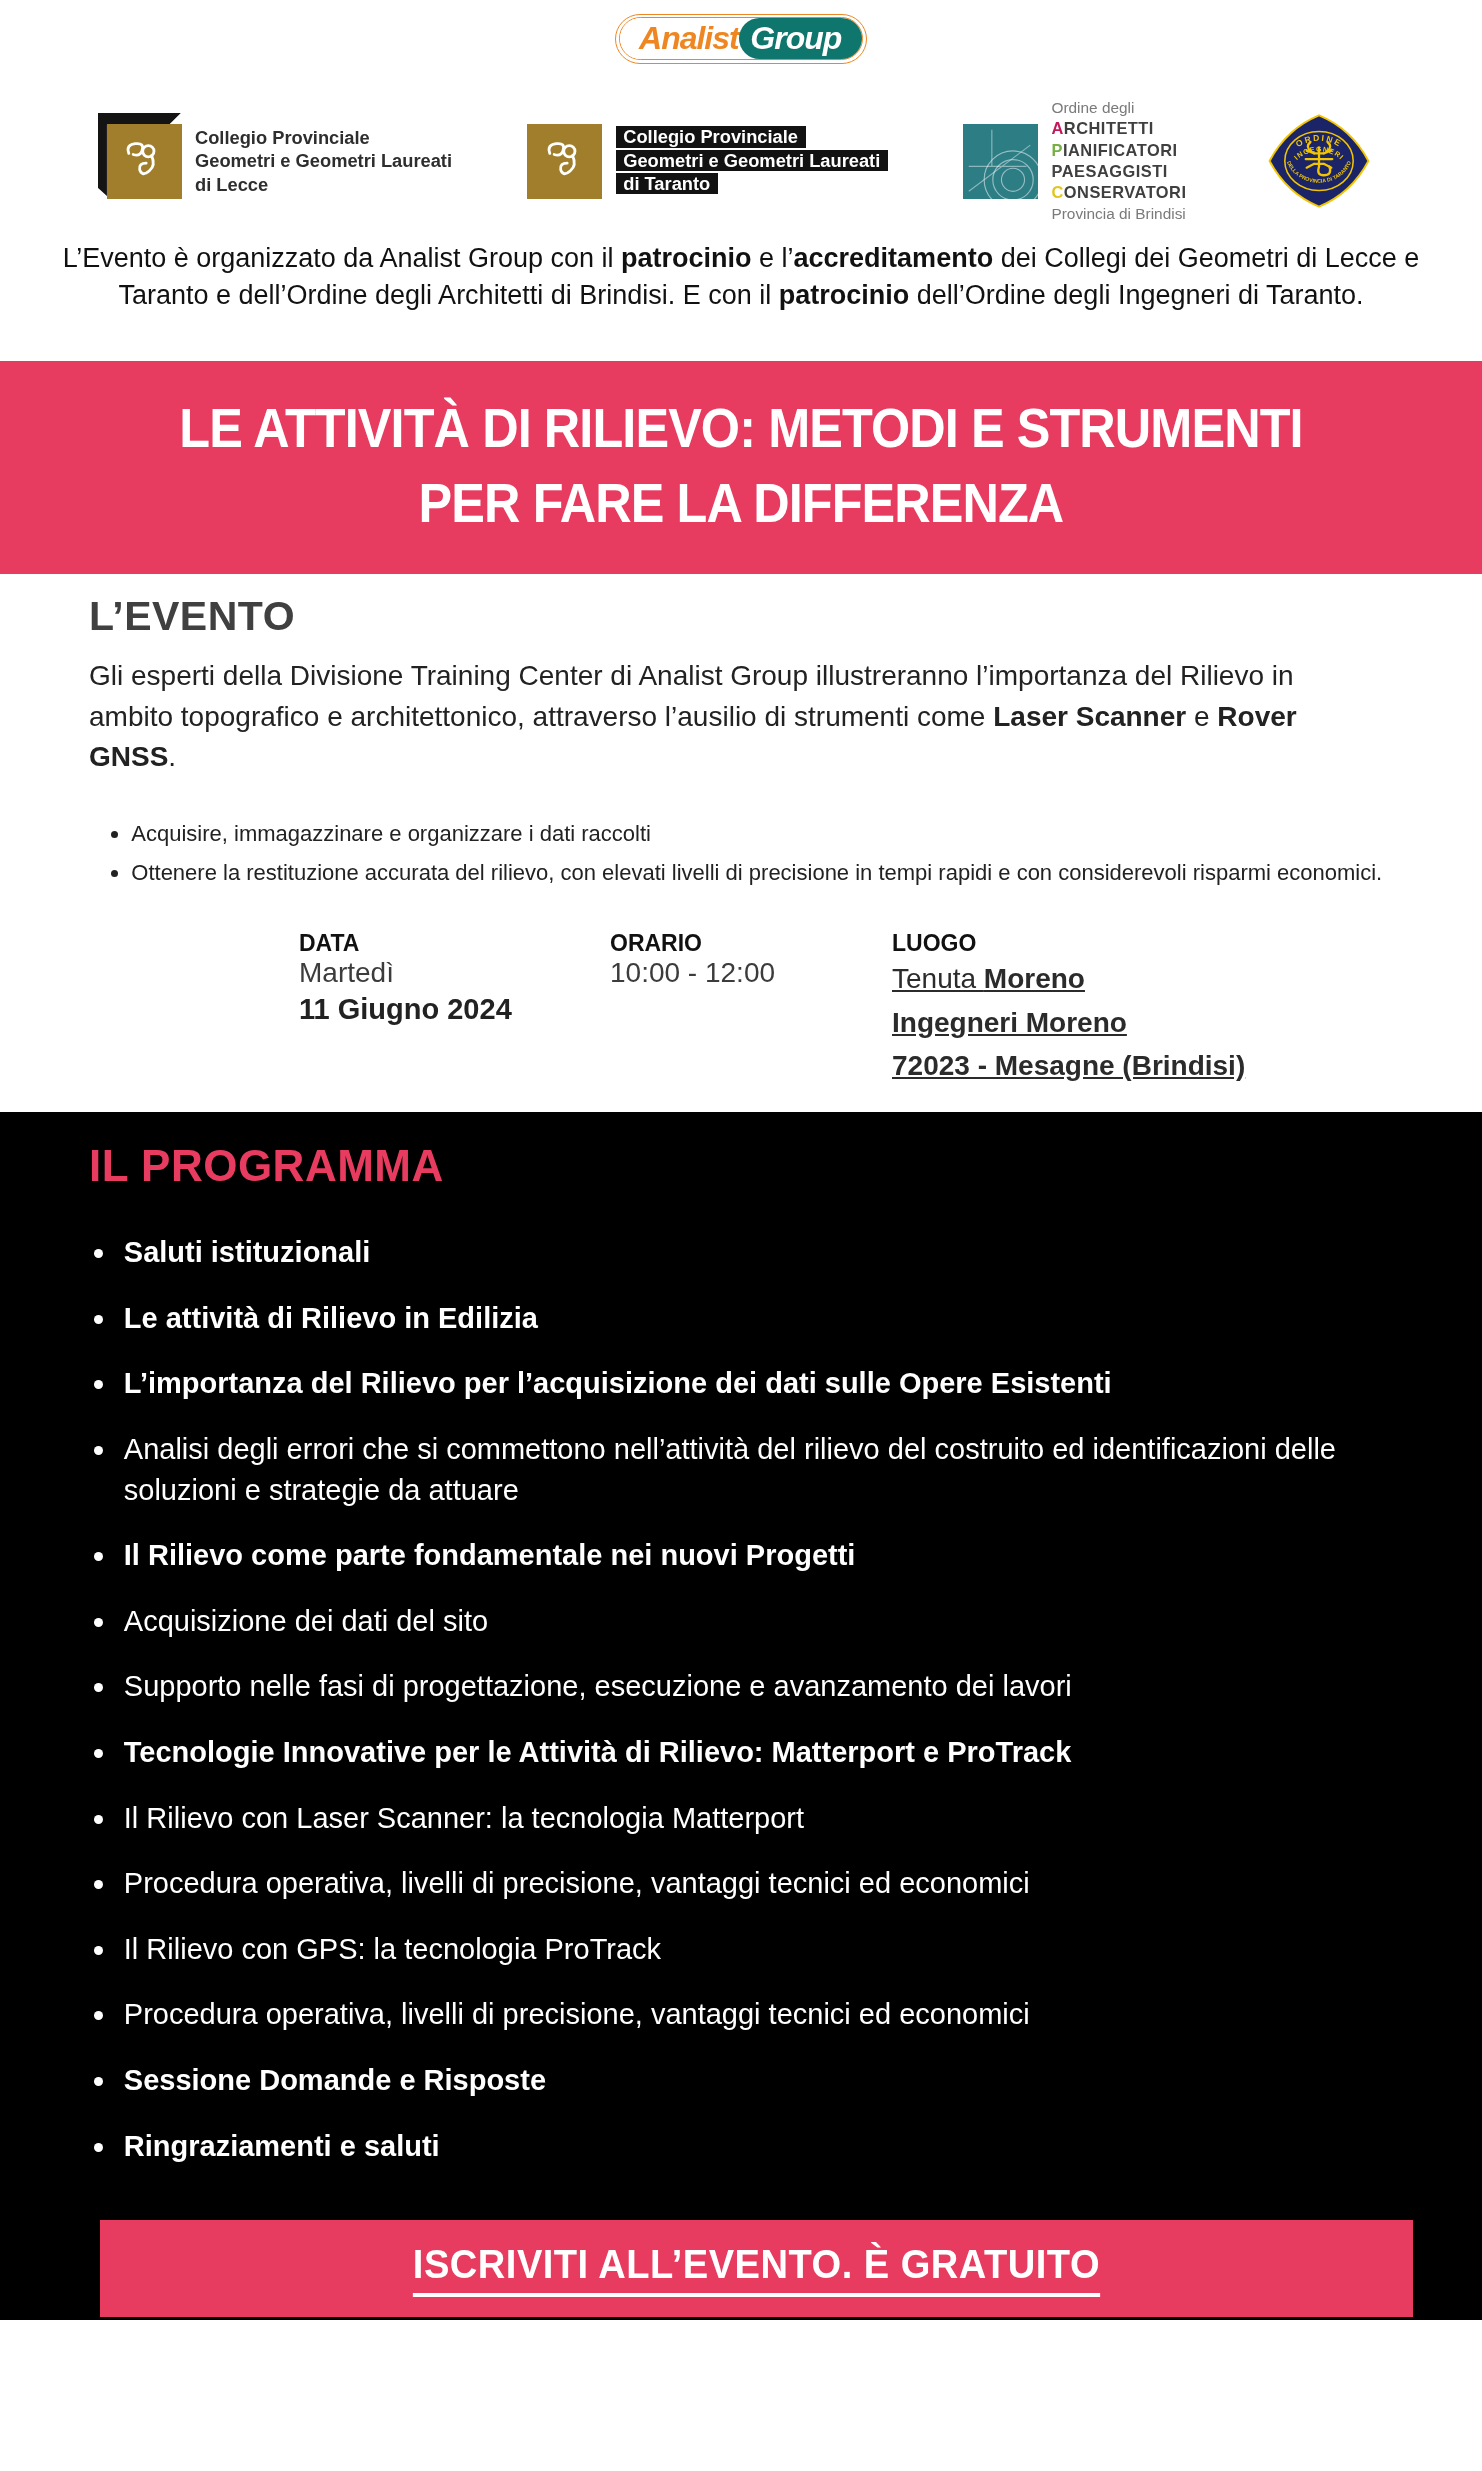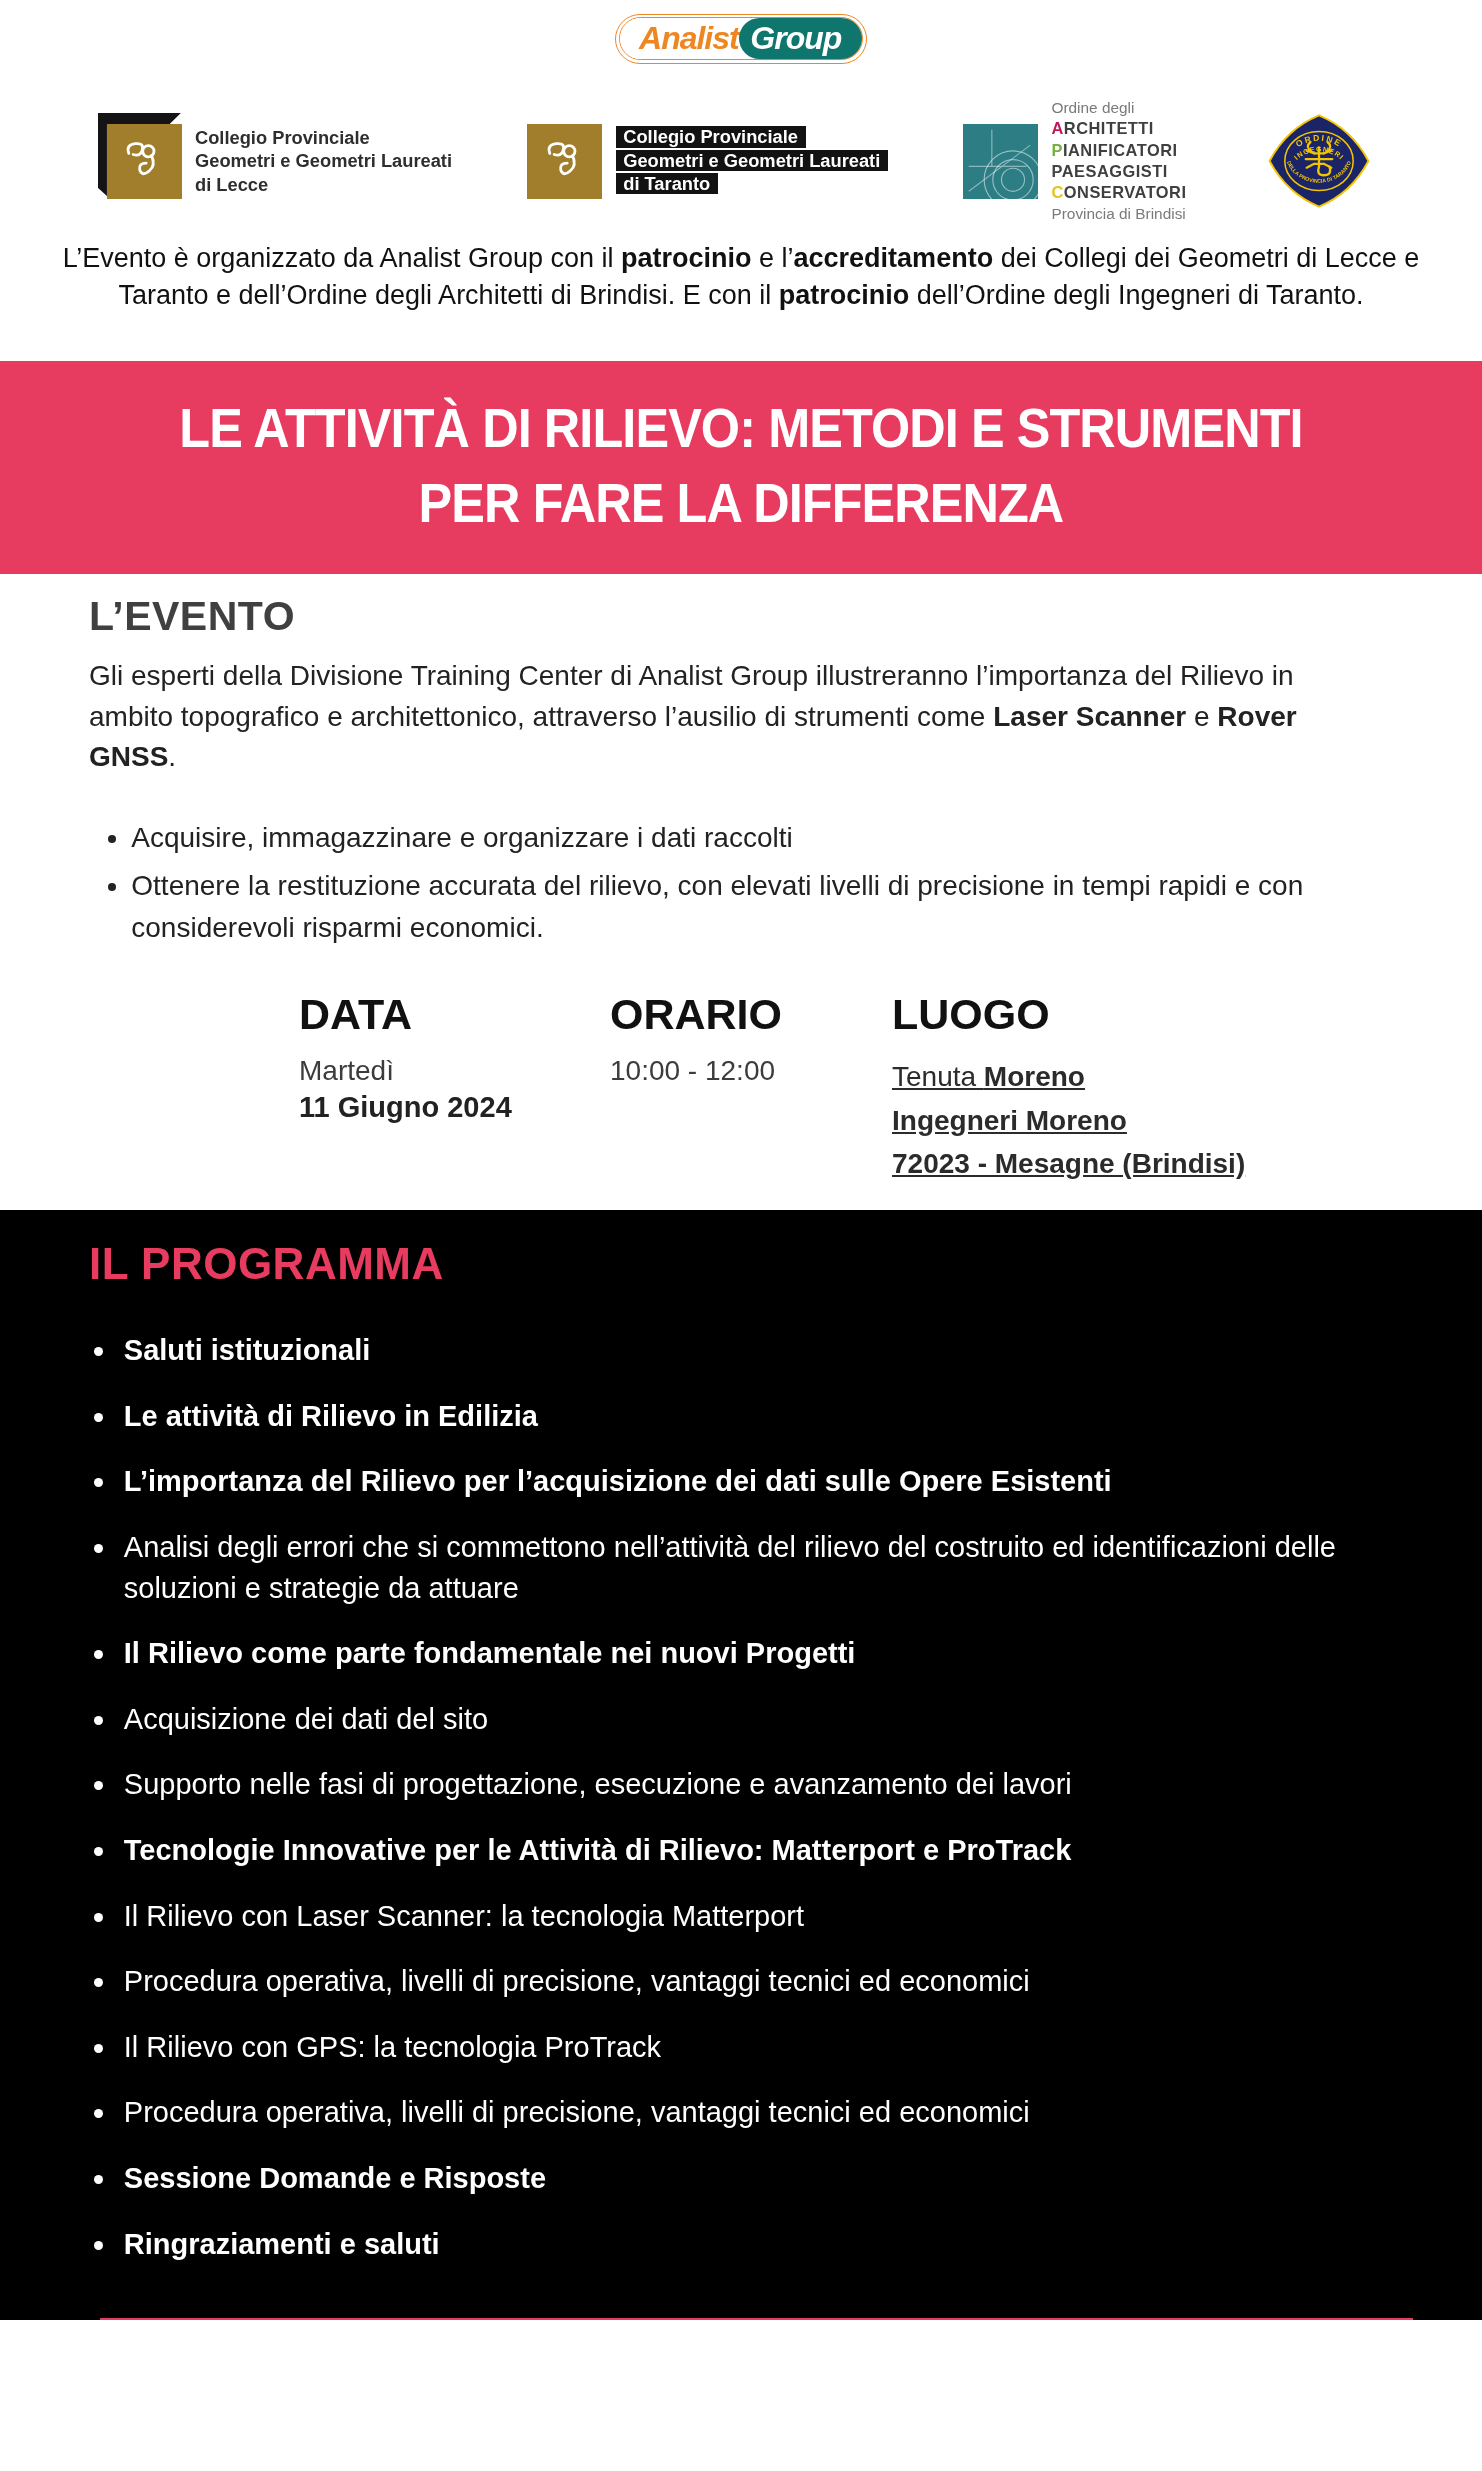--- a/index.html
+++ b/index.html
@@ -35,27 +35,27 @@
 
   
   .banner{margin-top:19.3px;background:#e73b5f;color:#fff;text-align:center;padding:29px 0 33px;}
   .banner .line{display:block;font-weight:800;font-size:56px;line-height:1.35;letter-spacing:-1px;transform:scaleX(.9);}
 
   
   .evento{padding:19.3px 77px 0 89px;}
   .evento h2{margin:0;font-size:41px;font-weight:800;letter-spacing:0.5px;color:#404040;}
   .evento p{margin:15.4px 0 0;font-size:28px;line-height:1.46;max-width:1284px;color:#222;}
   .evento .p2{margin-top:37px;}
-  .evento ul{margin:39px 0 0 23px;padding-left:19.3px;font-size:28px;line-height:1.5;color:#222;}
+  .evento ul{margin:39px 0 0 23px;padding-left:19.3px;font-size:22px;line-height:1.5;color:#222;}
   .evento li{margin-bottom:5.8px;}
 
   .info{display:flex;margin-top:41px;padding-left:210px;}
   .info .col-data{width:311px;}
   .info .col-orario{width:282px;}
-  .info .label{font-size:43px;font-weight:800;color:#111;margin-bottom:16px;}
+  .info .label{font-size:23px;font-weight:800;color:#111;margin-bottom:0;}
   .muted{font-size:28px;color:#3c3c3c;}
   .strong{font-size:29px;font-weight:bold;color:#222;margin-top:3.9px;}
   .venue{display:block;color:#2b2b2b;font-size:28px;line-height:1.55;text-decoration:underline;cursor:pointer;}
   .venue .b{font-weight:bold;}
 
   
   .program{flex:1;background:#000;color:#fff;margin-top:25px;padding:25px 58px 0 89px;display:flex;flex-direction:column;}
   .program h2{margin:3.9px 0 0;font-size:44px;font-weight:800;color:#e73b5f;letter-spacing:0.5px;}
   .program ul{list-style:disc;margin:41px 0 0;padding-left:29px;font-size:29px;line-height:1.4;}
   .program li{margin-bottom:25px;padding-left:5.8px;}

